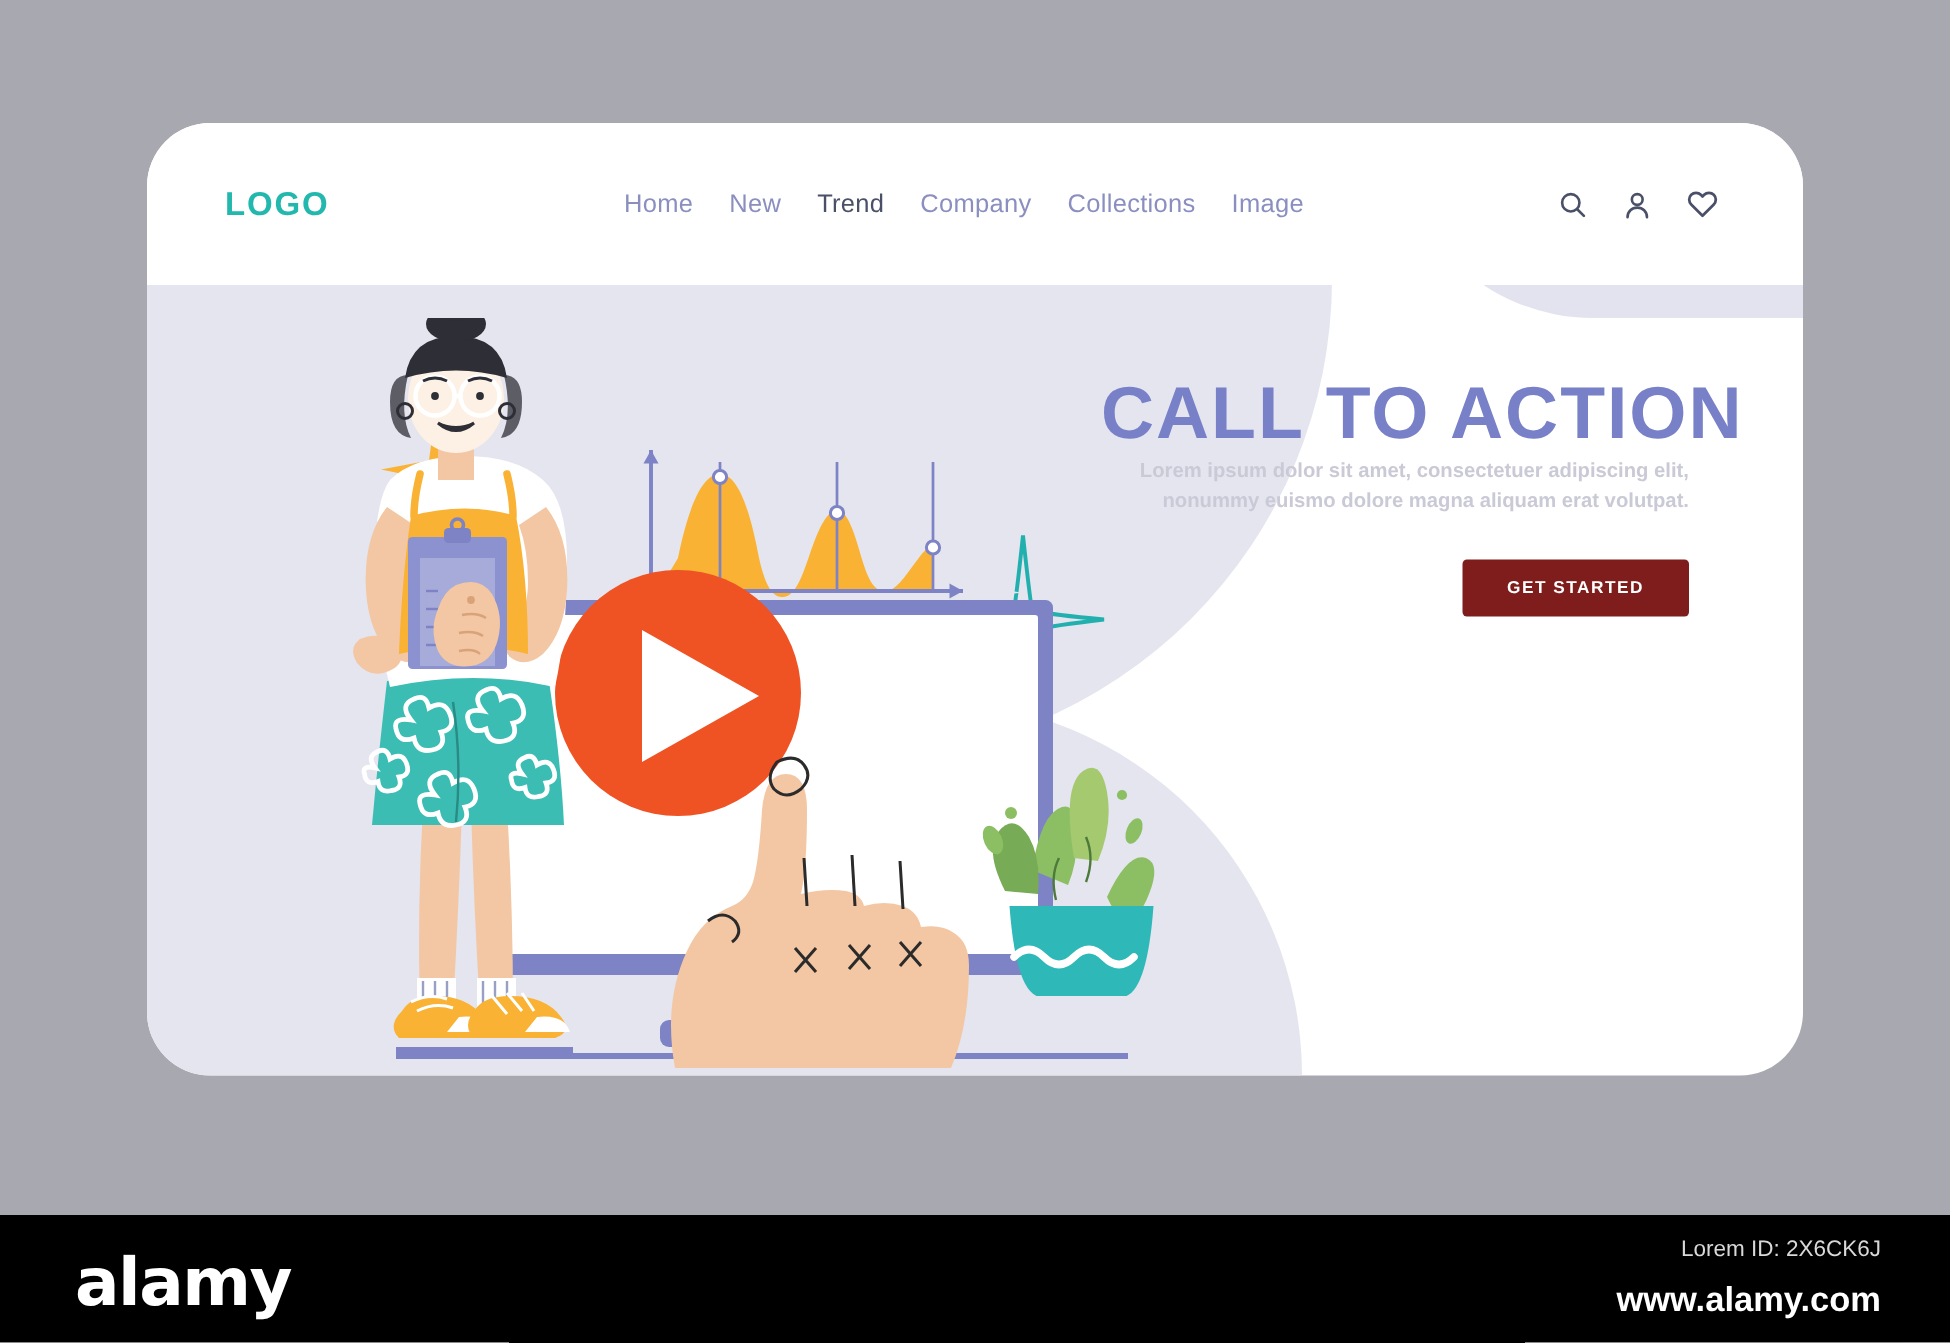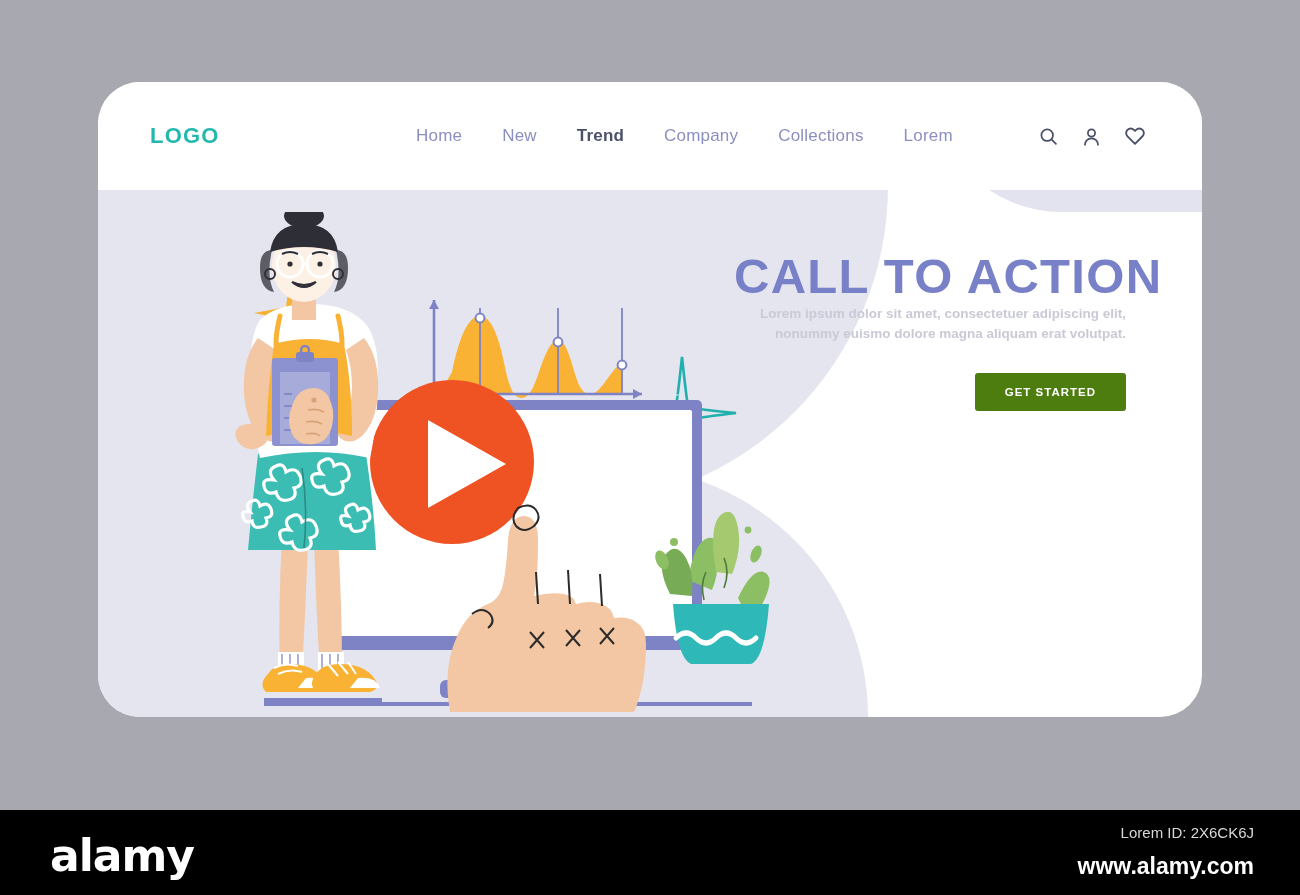--- a/index.html
+++ b/index.html
@@ -58,27 +58,27 @@
     position:absolute; left:0; top:0; width:100%; height:108px;
     display:flex; align-items:center; z-index:10;
   }
   .logo {
     position:absolute; left:52px; top:50%; transform:translateY(-50%);
     font-size:22px; font-weight:bold; letter-spacing:1.2px;
     color:#22b8ae;
   }
   .nav-links {
     position:absolute; left:318px; top:50%; transform:translateY(-50%);
-    display:flex; gap:40px;
+    display:flex; gap:24px;
   }
   .nav-link {
     font-size:17px; color:#8a8fc0; text-decoration:none;
     letter-spacing:.2px; white-space:nowrap;
   }
-  .nav-link.active { color:#4b5069; font-weight:bold; }
+  .nav-link.active { color:#4b5069; font-weight:normal; }
   .nav-icons {
     position:absolute; right:56px; top:50%; transform:translateY(-50%);
     display:flex; align-items:center; gap:22px;
   }
   .nav-icons svg { display:block; }
 
   
   .cta {
     position:absolute; right:76px; top:168px; width:392px;
     text-align:right; z-index:8;
@@ -86,21 +86,21 @@
   .cta-title {
     font-size:49px; font-weight:bold; letter-spacing:1.3px;
     color:#7881c8; line-height:1.1; white-space:nowrap;
   }
   .cta-body {
     font-size:13.5px; line-height:1.52;
     color:#c9cad6; font-weight:bold;
   }
   .cta-btn {
     display:inline-block; margin-top:28px;
-    background:#4d7c0f; color:#ffffff;
+    background:#7f1d1d; color:#ffffff;
     font-size:11.5px; font-weight:bold; letter-spacing:1px;
     padding:13px 30px; border:none; border-radius:3px; cursor:pointer;
   }
 
   
   .illus { position:absolute; left:120px; top:130px; width:600px; height:520px; z-index:5; }
   .illus svg { display:block; }
 
   
   .wm-bar {
@@ -137,21 +137,21 @@
     <div class="navbar">
 
       <div class="logo">LOGO</div>
 
       <nav class="nav-links">
         <a class="nav-link" href="#">Home</a>
         <a class="nav-link" href="#">New</a>
         <a class="nav-link active" href="#">Trend</a>
         <a class="nav-link" href="#">Company</a>
         <a class="nav-link" href="#">Collections</a>
-        <a class="nav-link" href="#">Lorem</a>
+        <a class="nav-link" href="#">Image</a>
       </nav>
 
       <div class="nav-icons">
         <span>
           <svg width="21" height="21" viewBox="0 0 24 24" fill="none" stroke="#4b5069" stroke-width="2" stroke-linecap="round">
             <circle cx="10.5" cy="10.5" r="6.6"></circle>
               <line x1="15.4" y1="15.4" x2="20.5" y2="20.5"></line>
           </svg>
         </span>
         <span>

